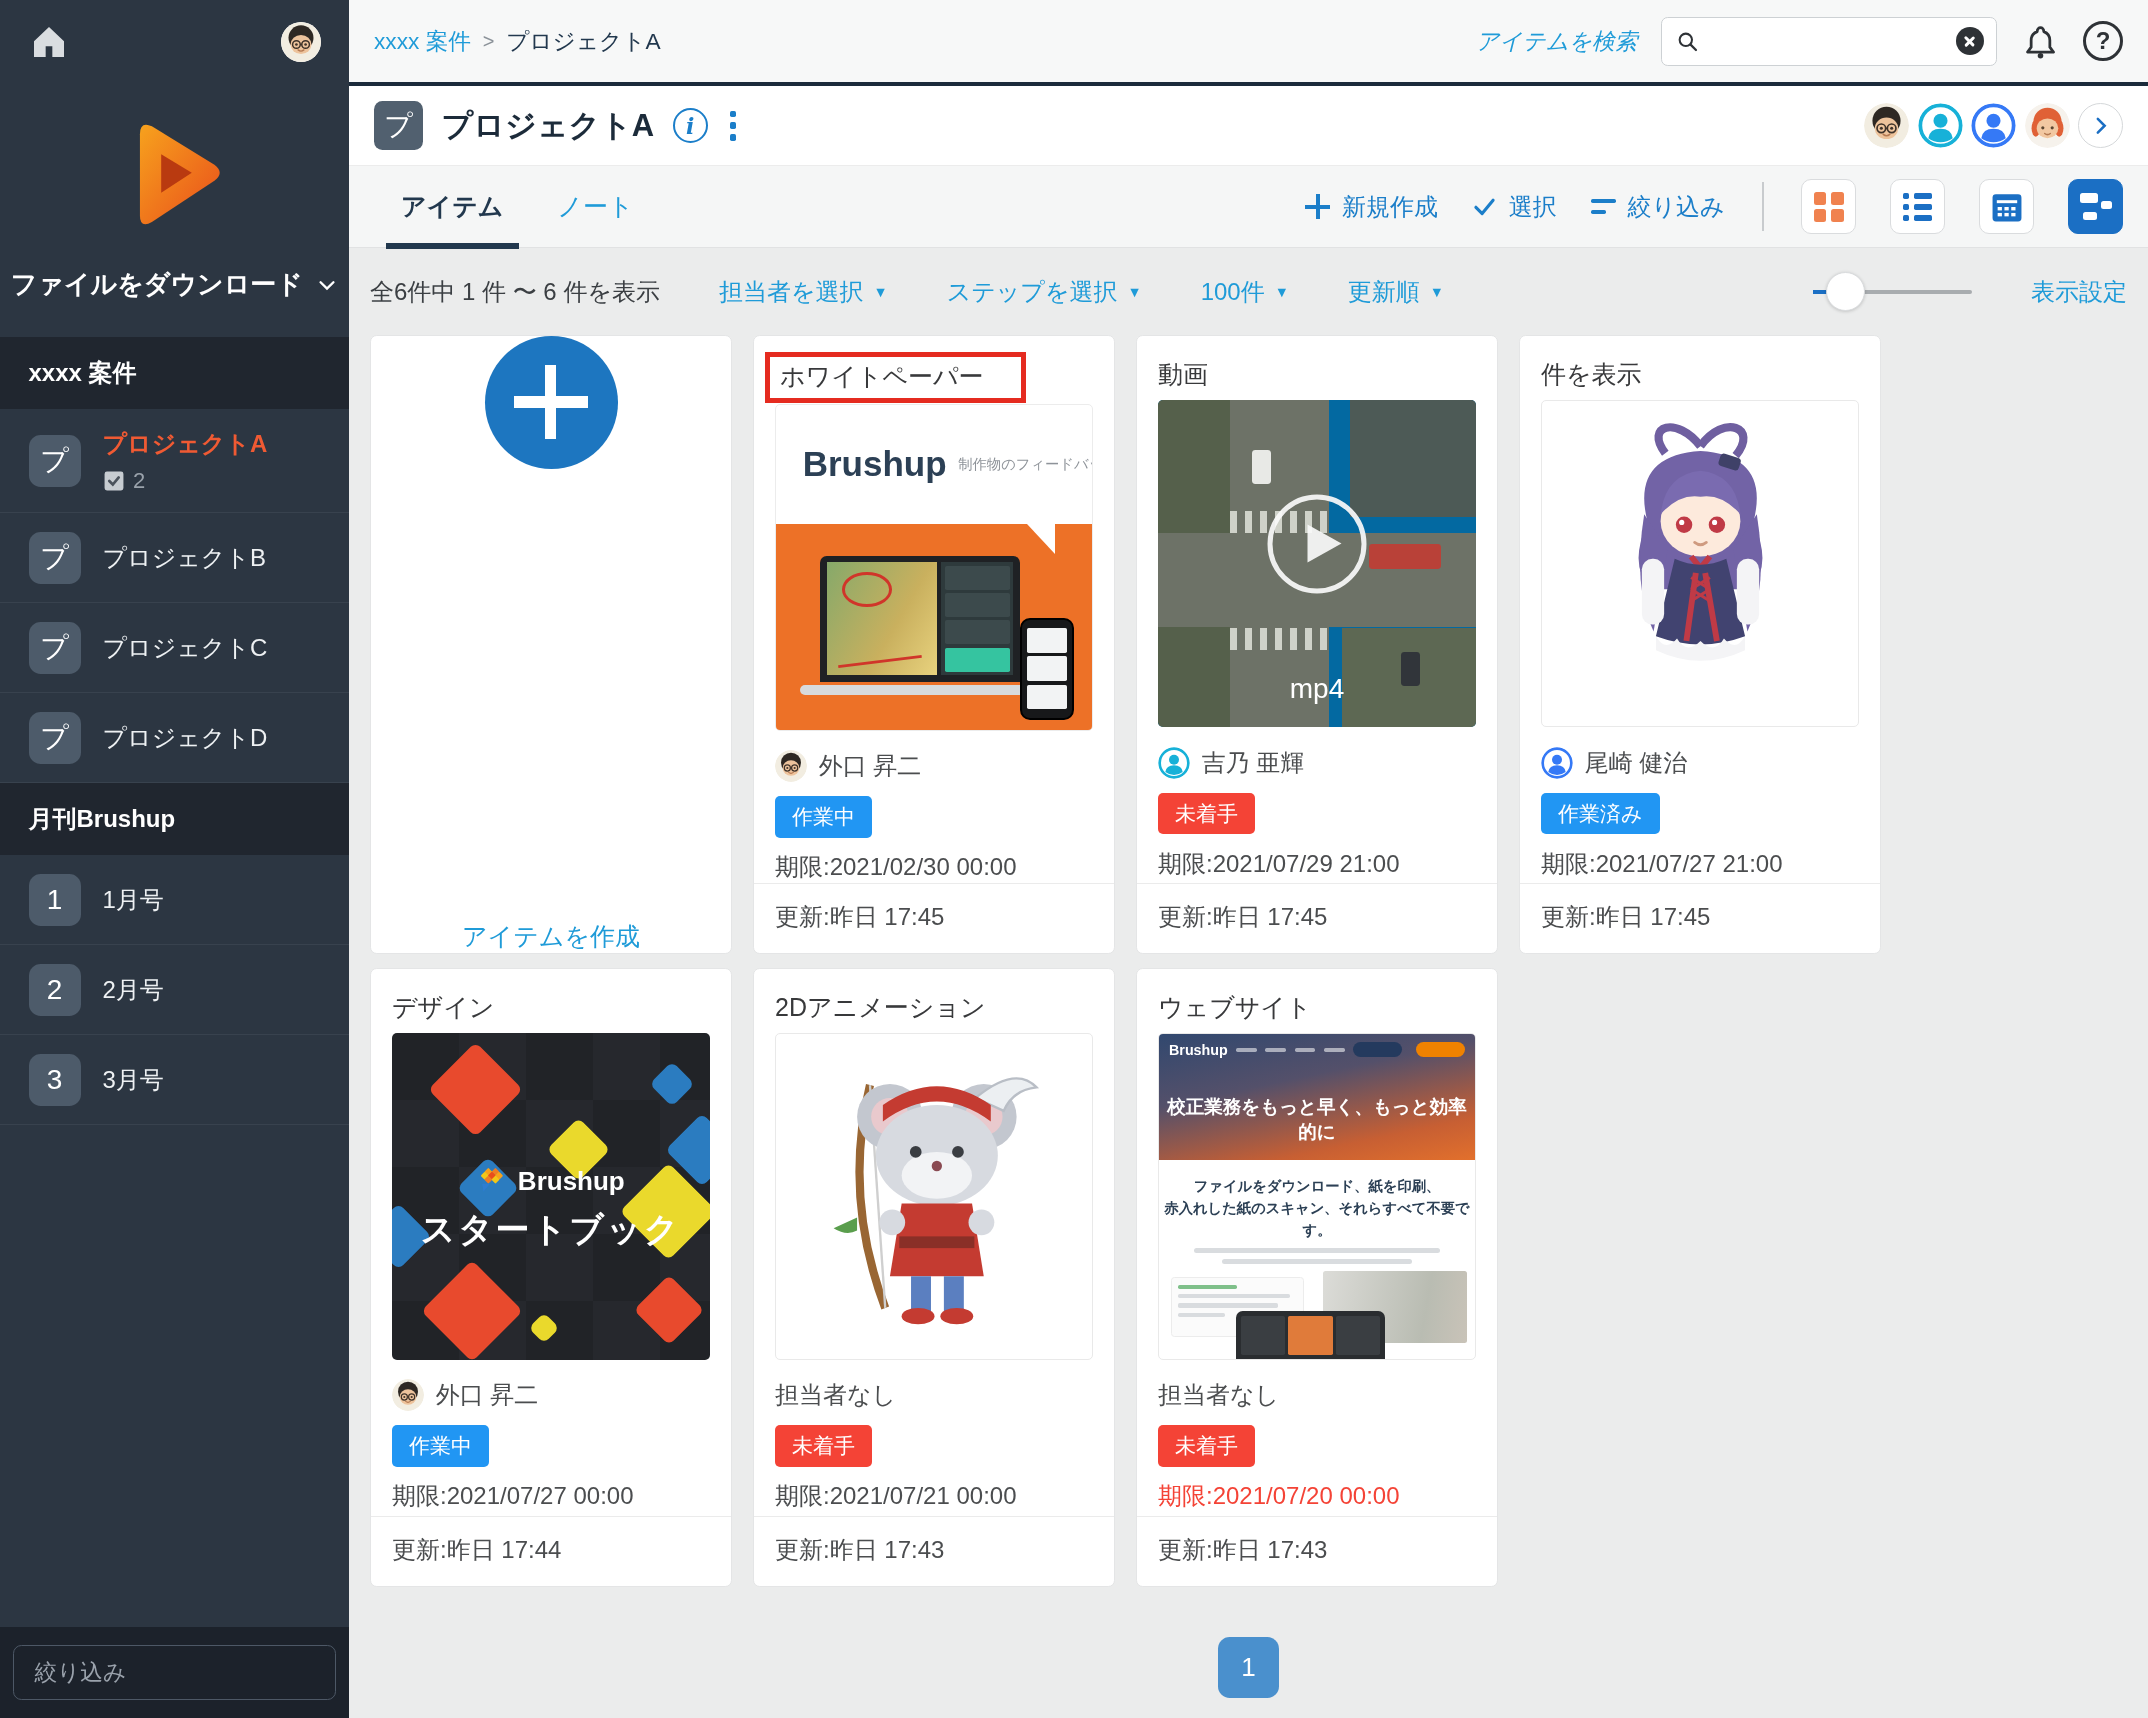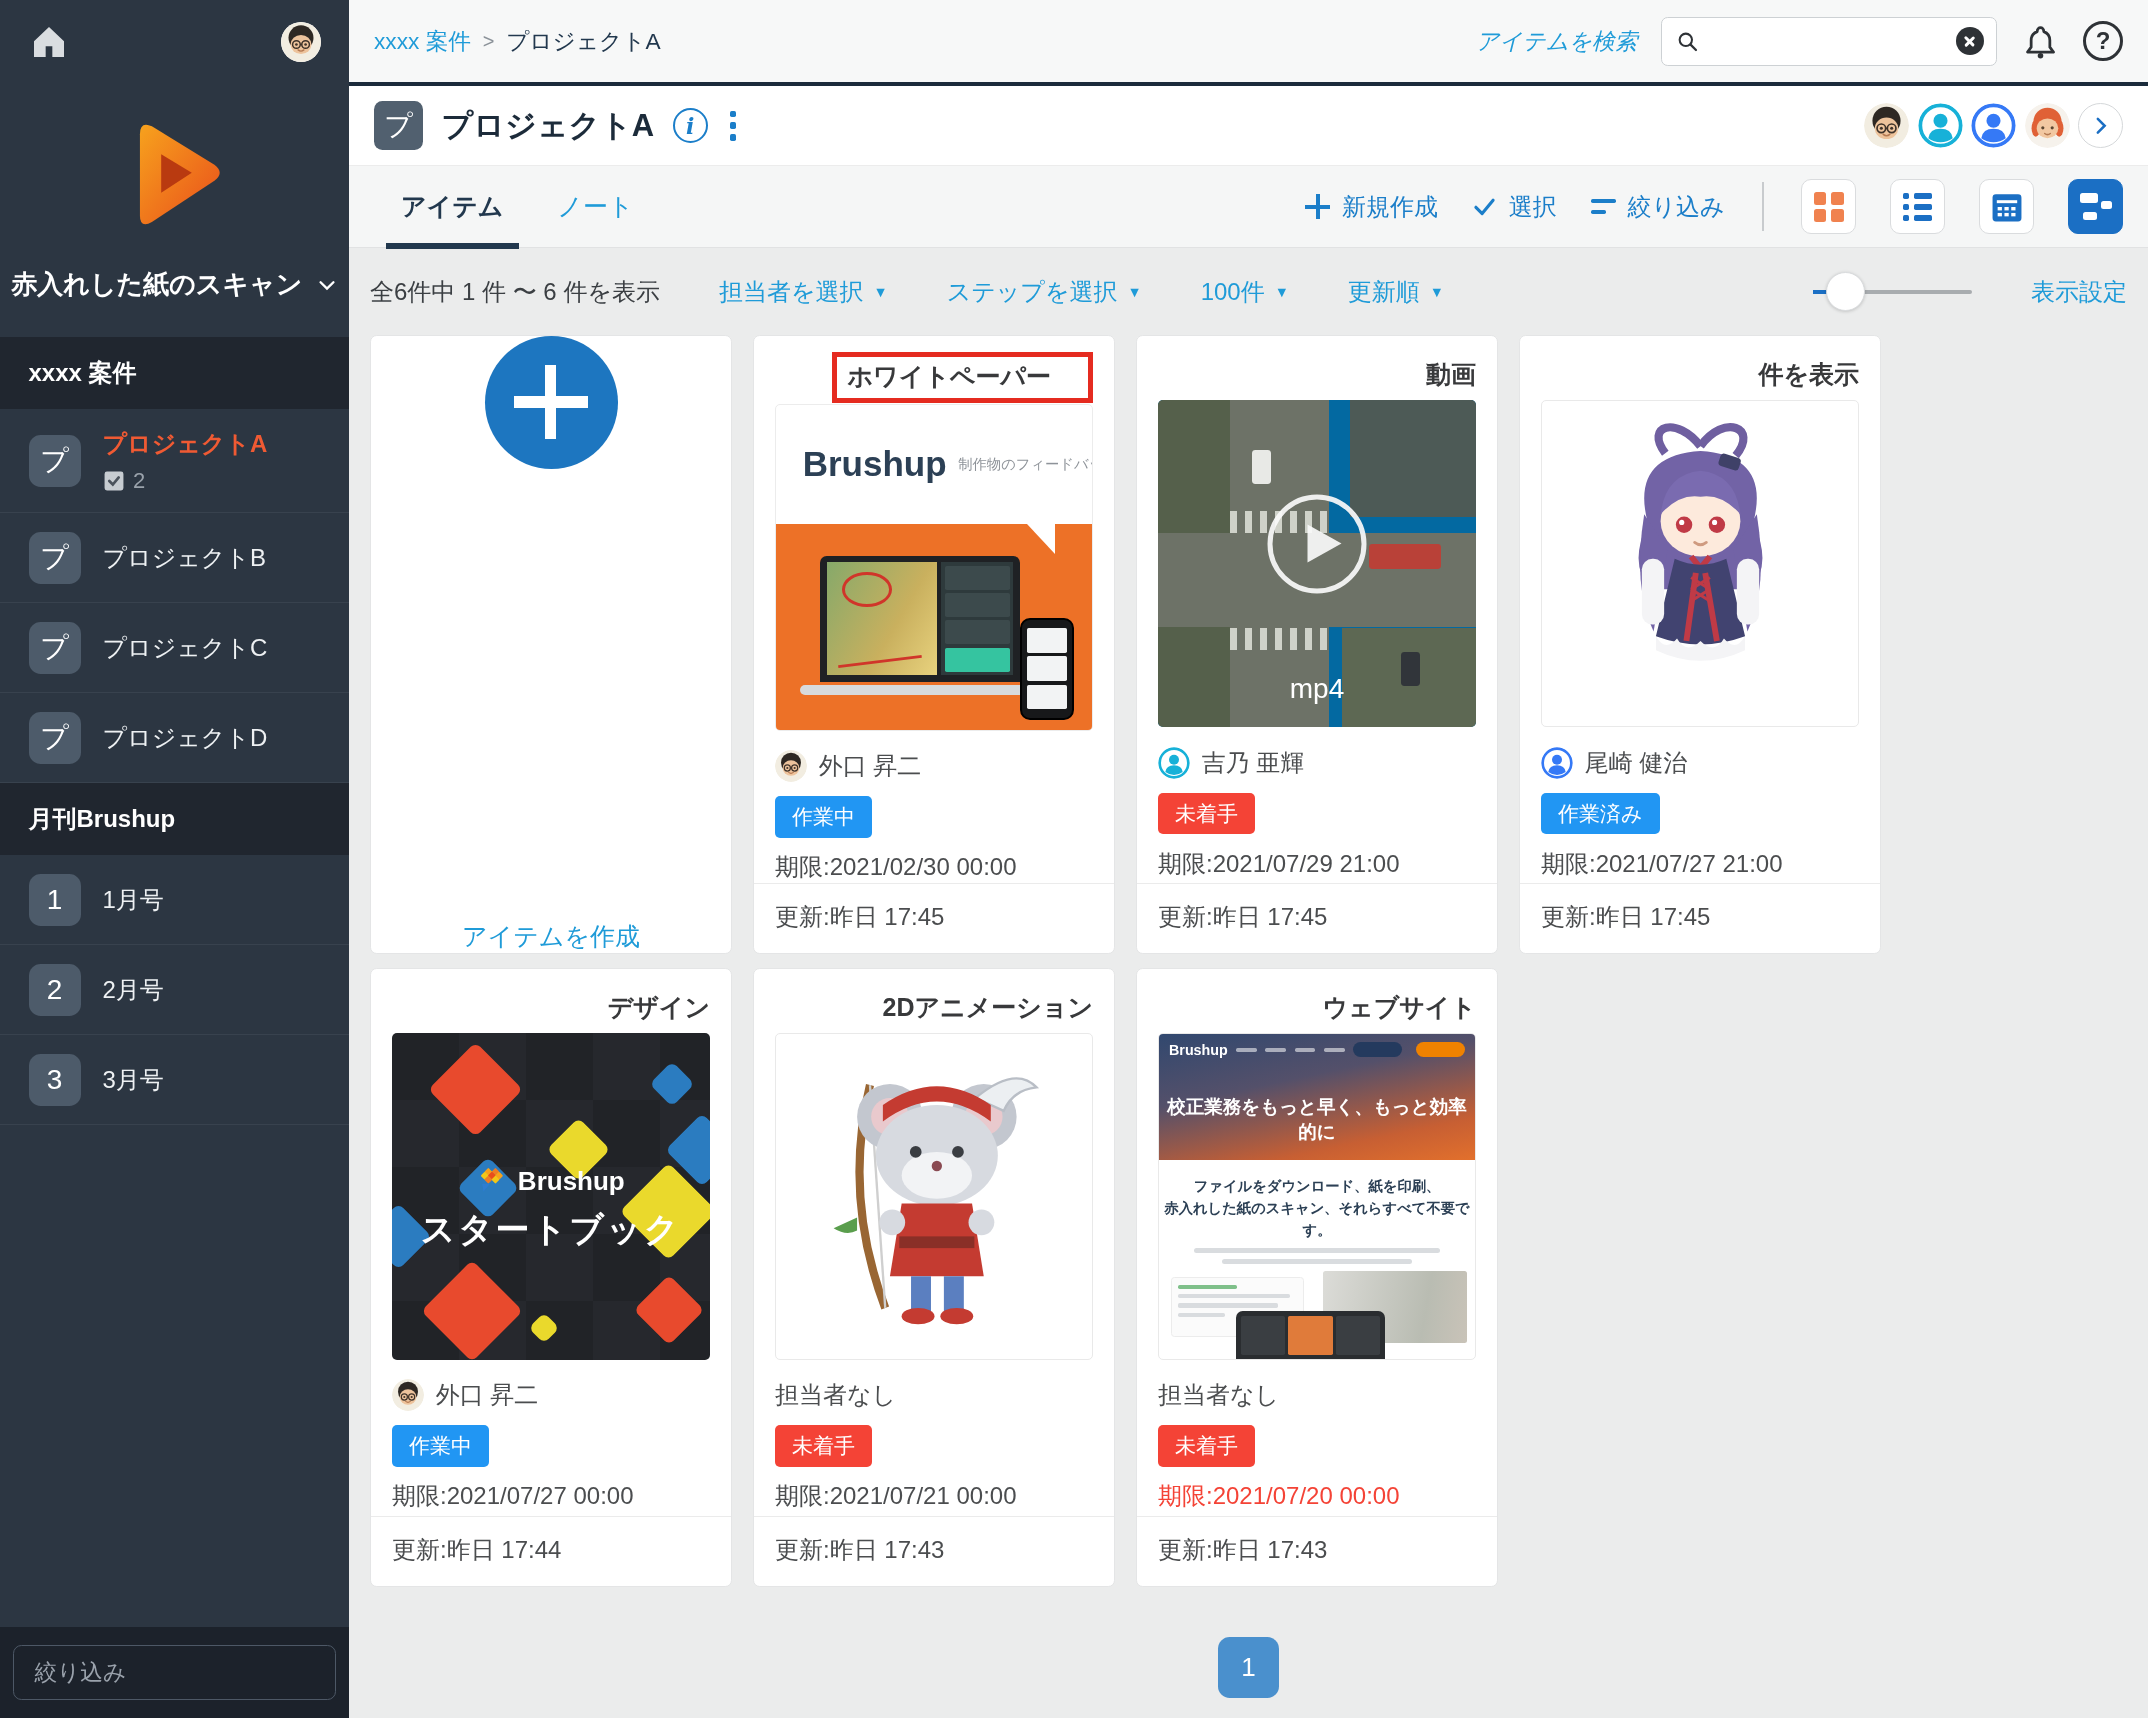--- a/index.html
+++ b/index.html
@@ -100,21 +100,21 @@
   .frspacer { flex:1; }
   .slider { width:159px; height:39px; position:relative; cursor:pointer; }
   .track { position:absolute; left:0; right:0; top:17.6px; height:4.2px; background:#a8acaf; border-radius:2.5px; }
   .track-fill { position:absolute; left:0; top:17.6px; width:25px; height:4.2px; background:#1b6fc4; }
   .sl-thumb { position:absolute; left:13.4px; top:0; width:39px; height:39px; background:#fff;
     border:1.7px solid #d9dbdd; border-radius:50%; box-shadow:0 0.8px 3.4px rgba(0,0,0,.18); }
 
   .cards { display:grid; grid-template-columns:repeat(4,362px); column-gap:21px; row-gap:13.4px; justify-content:start; }
   .card { width:362px; height:619px; background:#fff; border:0.8px solid #e4e5e6; border-radius:6.7px;
     padding:0 21px; display:flex; flex-direction:column; }
-  .title-row { padding:22px 0 8.4px; font-size:25px; font-weight:bold; color:#38393b; min-height:64px;text-align:right; }
+  .title-row { padding:22px 0 8.4px; font-size:25px; font-weight:normal; color:#38393b; min-height:64px; }
   .hl { display:inline-block; border:5.9px solid #e52b20; padding:3.4px 37px 5px 10px; margin:-6.7px 0 0 -10px; }
   .thumb { height:327px; border-radius:5px; overflow:hidden; position:relative; flex:0 0 auto; }
   .assignee { margin-top:17px; display:flex; align-items:center; gap:11.7px; font-size:24px; color:#4b4d4f; min-height:37px; }
   .badge { margin-top:11.7px; align-self:flex-start; font-size:21px; color:#fff; padding:6.7px 17px; border-radius:5px; }
   .deadline { margin-top:13.4px; font-size:24px; color:#4b4d4f; }
   .update-row { margin-top:auto; border-top:1.7px solid #ebebeb; margin-left:-21px; margin-right:-21px;
     padding:17px 21px 20px; font-size:24px; color:#4b4d4f; }
 
   .card.create { align-items:center; justify-content:space-between; gap:34px; cursor:pointer; }
   .create-circle { width:133px; height:133px; border-radius:50%; background:#1d76c0; position:relative; }
@@ -303,21 +303,21 @@
           <use href="#av-man"></use>
         </svg>
       </span>
   </div>
   <div class="sb-logo">
     <svg width="133" height="133" viewBox="0 0 158 158">
         <use href="#logo-tri"></use>
       </svg>
   </div>
   <div class="sb-company">
-    <span>赤入れした紙のスキャン</span>
+    <span>ファイルをダウンロード</span>
     <svg width="22" height="22" style="color:#fff" viewBox="0 0 26 26">
         <use href="#ic-chev-down"></use>
       </svg>
   </div>
 
   <div class="sb-section">xxxx 案件</div>
 
   <div class="sb-item selected">
     <span class="sb-icon">プ</span>
     <div>

